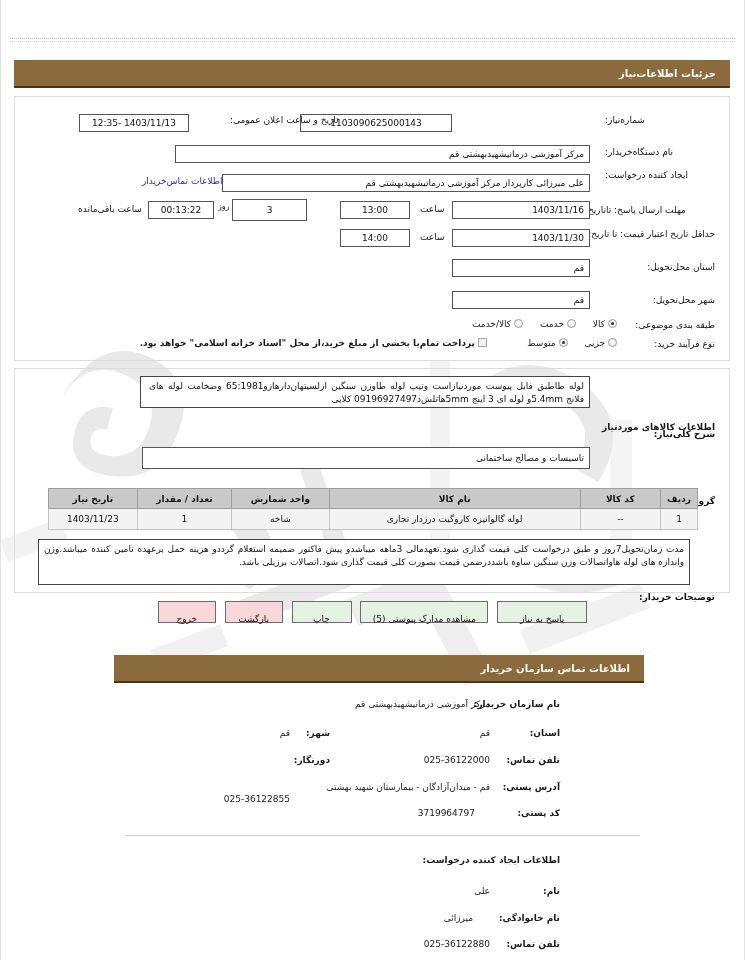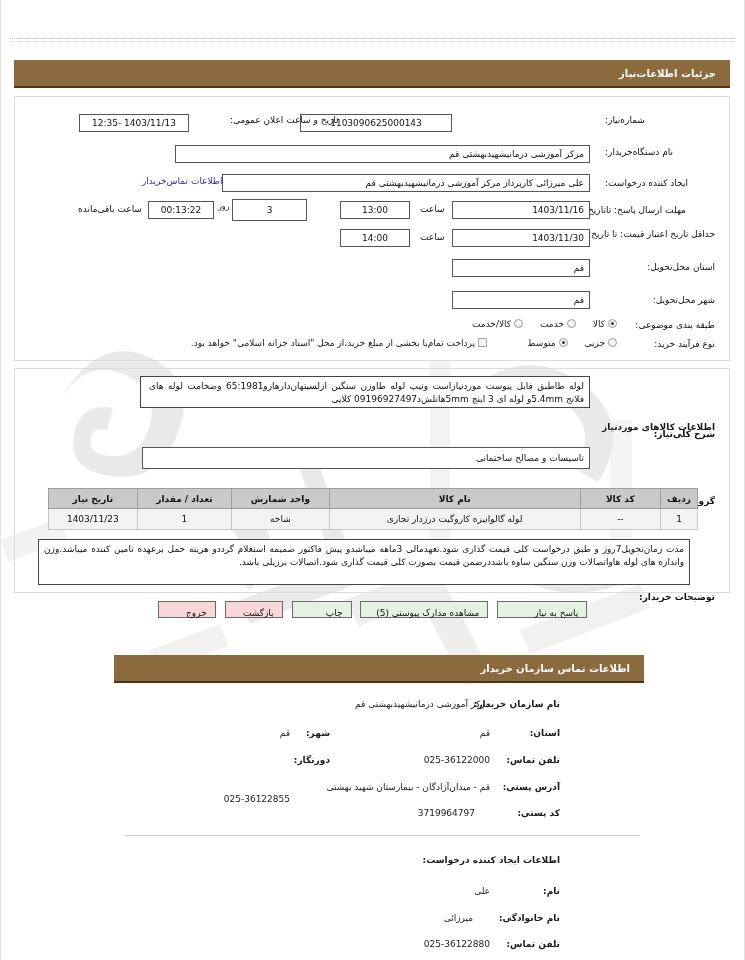--- a/index.html
+++ b/index.html
@@ -144,22 +144,22 @@
     font-size:9px;
   }
 
   .btn{
     display:inline-block;
     border:1px solid #6b6b6b;
     font-size:9px;
     height:17px;
     line-height:15px;
     box-sizing:border-box;
-    padding:4px 8px;
-    text-align:right;
+    padding:10px 8px;
+    text-align:center;
     cursor:pointer;
     color:#111;
     white-space:nowrap;
   }
   .btn.green{background:#e4f2e1;}
   .btn.pink{background:#f8d7da;}
 
   .ci-lbl{font-weight:bold;font-size:9px;text-align:right;white-space:nowrap;}
   .ci-val{font-size:9px;text-align:right;white-space:nowrap;}
 
@@ -200,21 +200,21 @@
     <div class="panel" style="position:absolute;left:14px;top:96px;width:716px;height:265px;"></div>
 
     <div style="position:absolute;right:30px;top:115px;width:110px;" class="lbl">شماره‌نیاز:</div>
     <div class="fld ctr" style="position:absolute;left:300px;top:114px;width:152px;">1103090625000143</div>
     <div style="position:absolute;left:230px;top:115px;width:140px;text-align:left;" class="lbl">تاریخ و ساعت اعلان عمومی:</div>
     <div class="fld ctr" style="position:absolute;left:79px;top:114px;width:110px;">1403/11/13 -12:35</div>
 
     <div style="position:absolute;right:30px;top:147px;width:110px;" class="lbl">نام دستگاه‌خریدار:</div>
     <div class="fld rt" style="position:absolute;left:175px;top:145px;width:415px;">مرکز آموزشی  درمانیشهیدبهشتی قم</div>
 
-    <div style="position:absolute;right:30px;top:178px;width:110px;" class="lbl">ایجاد کننده درخواست:</div>
+    <div style="position:absolute;right:30px;top:170px;width:110px;" class="lbl">ایجاد کننده درخواست:</div>
     <div class="fld rt" style="position:absolute;left:222px;top:174px;width:368px;">علی  میرزائی کارپرداز مرکز آموزشی  درمانیشهیدبهشتی قم</div>
     <a class="link" style="position:absolute;left:142px;top:176px;">اطلاعات تماس‌خریدار</a>
 
     <div style="position:absolute;right:30px;top:205px;width:130px;" class="lbl">مهلت ارسال پاسخ: تاتاریخ:</div>
     <div class="fld rt" style="position:absolute;left:452px;top:201px;width:138px;">1403/11/16</div>
     <div style="position:absolute;left:420px;top:204px;" class="lbl">ساعت</div>
     <div class="fld ctr" style="position:absolute;left:340px;top:201px;width:70px;">13:00</div>
     <div class="fld ctr" style="position:absolute;left:232px;top:199px;width:75px;height:22px;line-height:20px;">3</div>
     <div style="position:absolute;left:218px;top:202px;font-size:8px;" class="lbl">روز</div>
     <div class="fld ctr" style="position:absolute;left:148px;top:201px;width:66px;">00:13:22</div>
@@ -237,21 +237,21 @@
       <span class="opt"><span class="rad"></span><span>خدمت</span></span>
       <span class="opt"><span class="rad"></span><span>کالا/خدمت</span></span>
     </div>
 
     <div style="position:absolute;right:30px;top:339px;" class="lbl">نوع فرآیند خرید:</div>
     <div style="position:absolute;right:128px;top:338px;white-space:nowrap;">
       <span class="opt"><span class="rad"></span><span>جزیی</span></span>
       <span class="opt"><span class="rad on"></span><span>متوسط</span></span>
     </div>
     <div style="position:absolute;right:258px;top:338px;white-space:nowrap;">
-      <span class="chk"></span><span style="font-size:9px;">پرداخت تمام‌یا بخشی از مبلغ خرید،از محل "اسناد خزانه اسلامی" خواهد بود.</span>
+      <span class="chk"></span><span style="font-size:9px;font-weight:bold;">پرداخت تمام‌یا بخشی از مبلغ خرید،از محل "اسناد خزانه اسلامی" خواهد بود.</span>
     </div>
 
     <div class="panel" style="position:absolute;left:14px;top:368px;width:716px;height:225px;"></div>
 
     <div style="position:absolute;right:30px;top:388px;font-weight:bold;" class="lbl b">شرح کلی‌نیاز:</div>
     <div class="txtbox" style="position:absolute;left:140px;top:376px;width:450px;height:32px;padding-left:8px;">لوله طاطبق فایل پیوست  موردنیازاست وتیپ لوله طاوزن  سنگین  ازلسیتهان‌دارهازو65:1981 وضخامت لوله های فلانج 5.4mmو لوله  ای  3  اینچ 5mmهاتلش‌د09196927497 کلاپی</div>
 
     <div style="position:absolute;right:30px;top:422px;font-weight:bold;font-size:9px;">اطلاعات  کالاهای موردنیاز</div>
 
     <div style="position:absolute;right:30px;top:455px;font-weight:bold;" class="lbl b">گروه‌کالا:</div>

